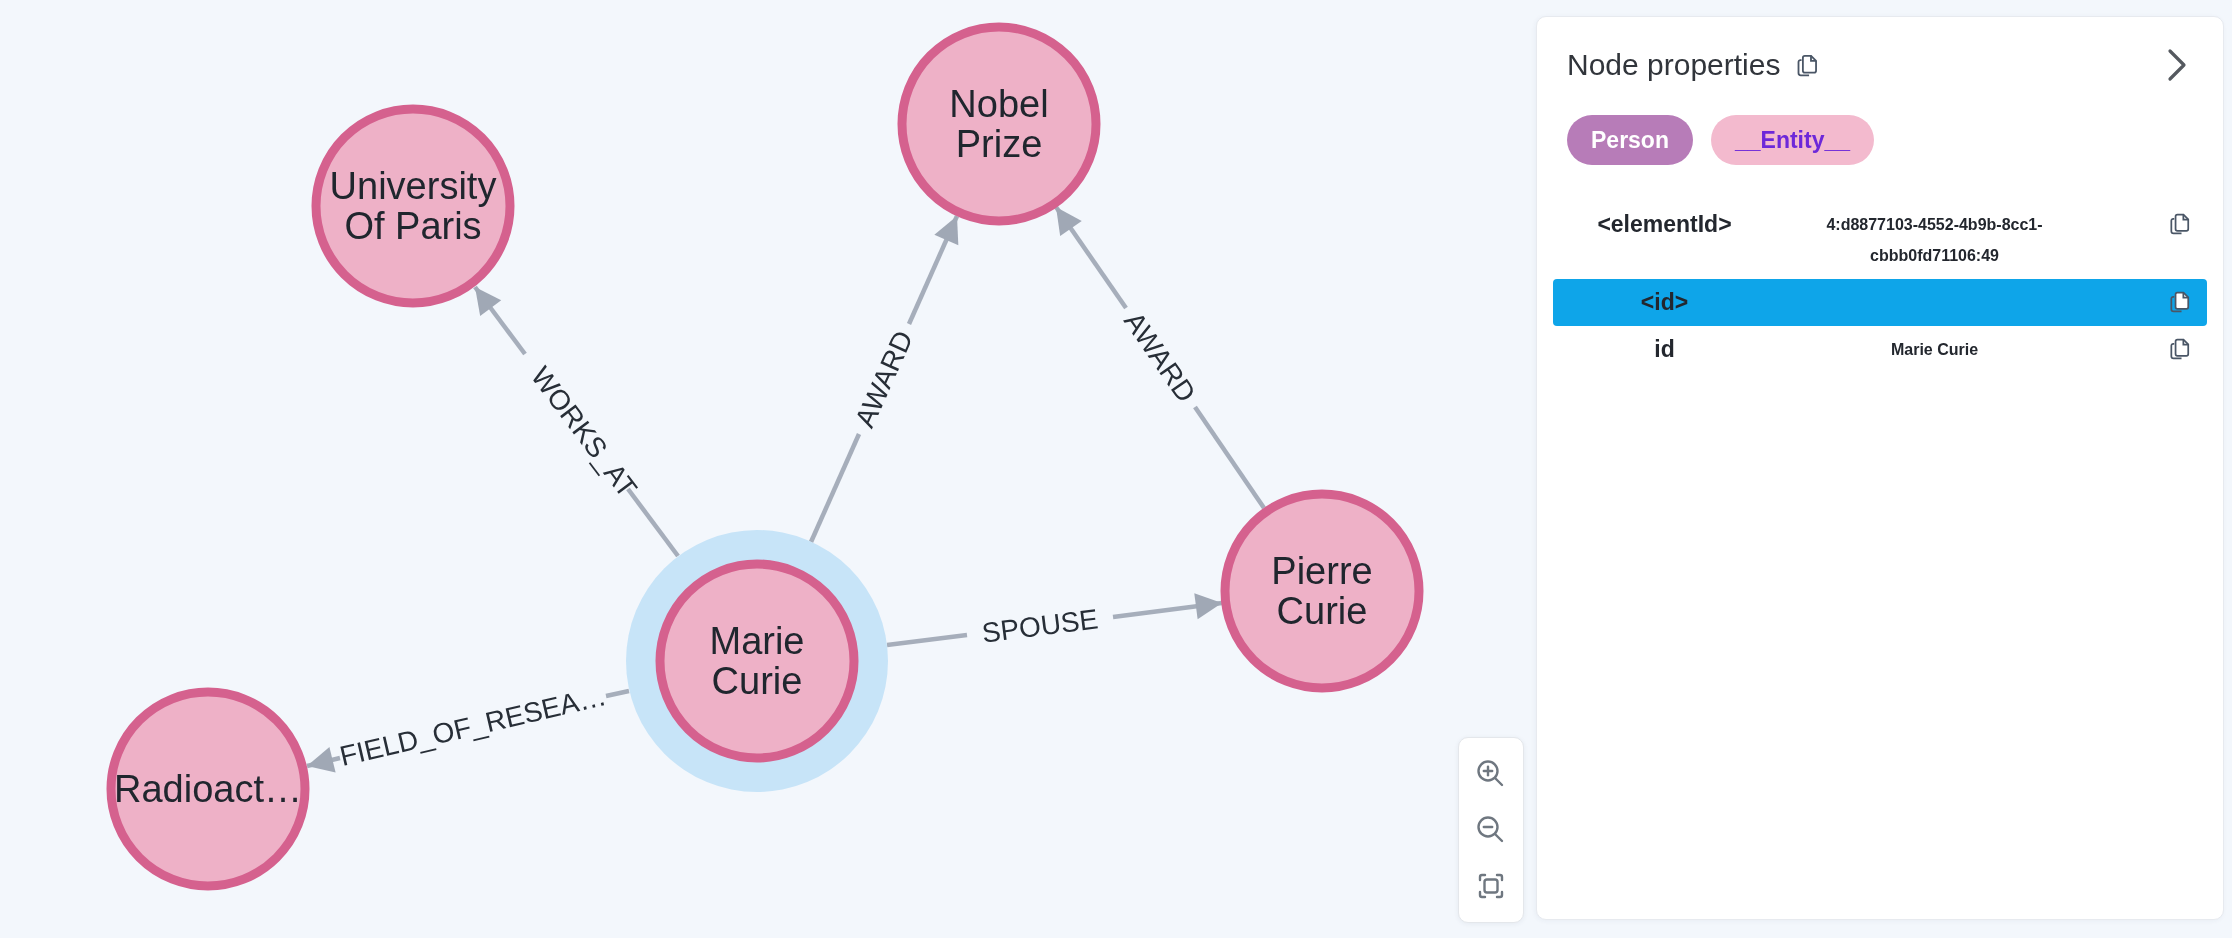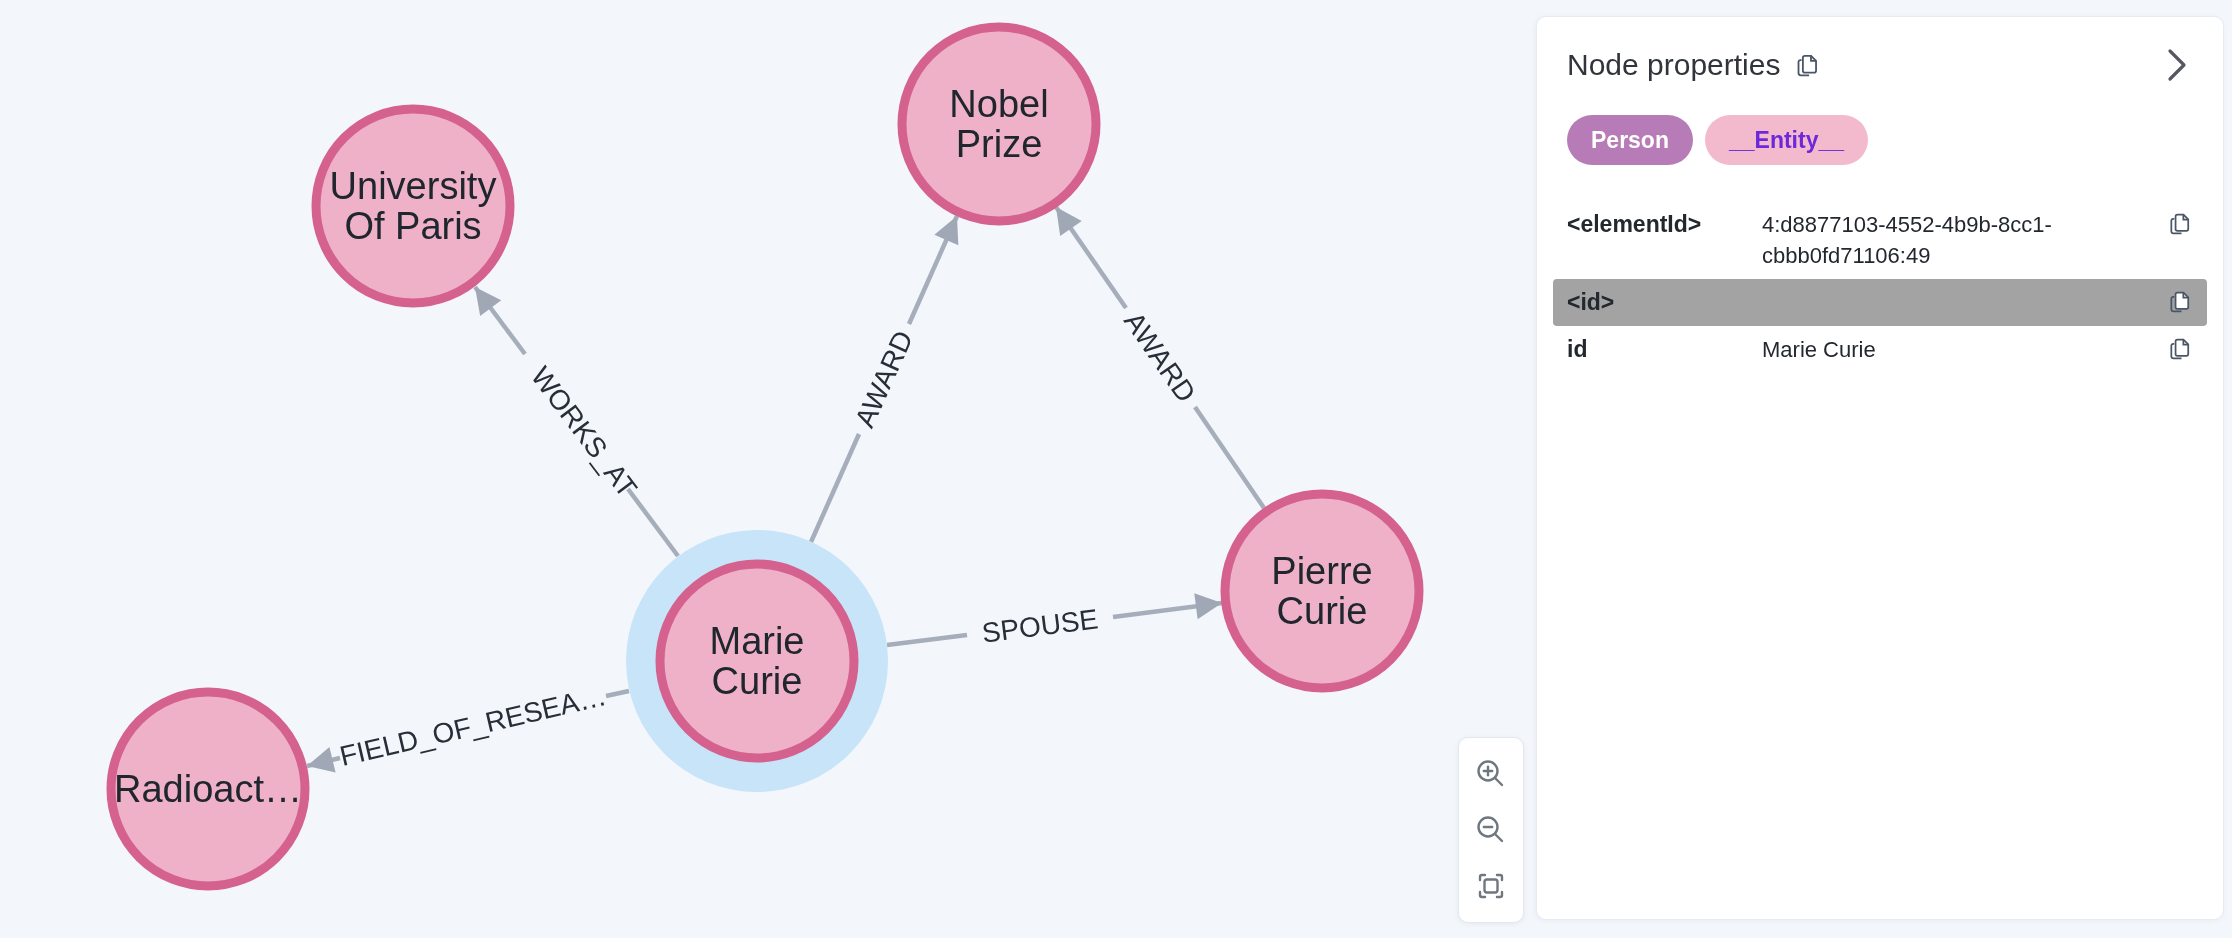--- a/index.html
+++ b/index.html
@@ -17,32 +17,32 @@
     position:absolute;left:1536px;top:16px;width:688px;height:904px;
     background:#FFFFFF;border:1px solid #E7EAEF;border-radius:10px;
     box-shadow:-1px 1px 5px rgba(40,60,90,0.05);
     box-sizing:border-box;padding:28px 30px;
   }
   .panel-header{display:flex;align-items:center;height:40px;}
   .panel-title{font-size:30px;color:#31353B;}
   .icon-btn{background:none;border:none;padding:0;cursor:pointer;display:inline-flex;align-items:center;}
   .title-copy{margin-left:14px;}
   .chevron-btn{margin-left:auto;margin-right:4px;}
-  .badges{margin-top:30px;display:flex;gap:12px;}
+  .badges{margin-top:30px;display:flex;gap:18px;}
   .badge{
     height:50px;border-radius:25px;padding:0 24px;
     display:inline-flex;align-items:center;font-weight:bold;font-size:23px;
   }
   .badge.person{background:#B77CB8;color:#FFFFFF;}
   .badge.entity{background:#F3BACE;color:#6d28d9;}
   .props{margin:36px -14px 0 -14px;}
-  .prop-row{display:flex;align-items:flex-start;padding:8px 14px;border-radius:4px;}
-  .prop-row.striped{background:#a3a3a3;}
+  .prop-row{display:flex;align-items:flex-start;padding:8px 14px;border-radius:4px;text-align:center;}
+  .prop-row.striped{background:#0ea5e9;}
   .prop-key{width:195px;flex-shrink:0;font-weight:bold;font-size:23px;color:#23272E;line-height:31px;}
-  .prop-value{width:345px;font-size:22px;color:#23272E;line-height:31px;overflow-wrap:break-word;}
+  .prop-value{width:345px;font-size:16px;color:#23272E;line-height:31px;overflow-wrap:break-word;font-weight:bold;}
   .row-copy{margin-left:auto;margin-top:2px;}
   
   .zoom-toolbar{
     position:absolute;left:1458px;top:737px;width:66px;height:186px;
     background:#FFFFFF;border:1px solid #E4E7EB;border-radius:10px;
     box-shadow:0 1px 5px rgba(40,60,90,0.07);
     display:flex;flex-direction:column;align-items:center;justify-content:space-around;
     box-sizing:border-box;padding:8px 0;
   }
   .tool-btn{background:none;border:none;padding:0;cursor:pointer;width:40px;height:40px;

